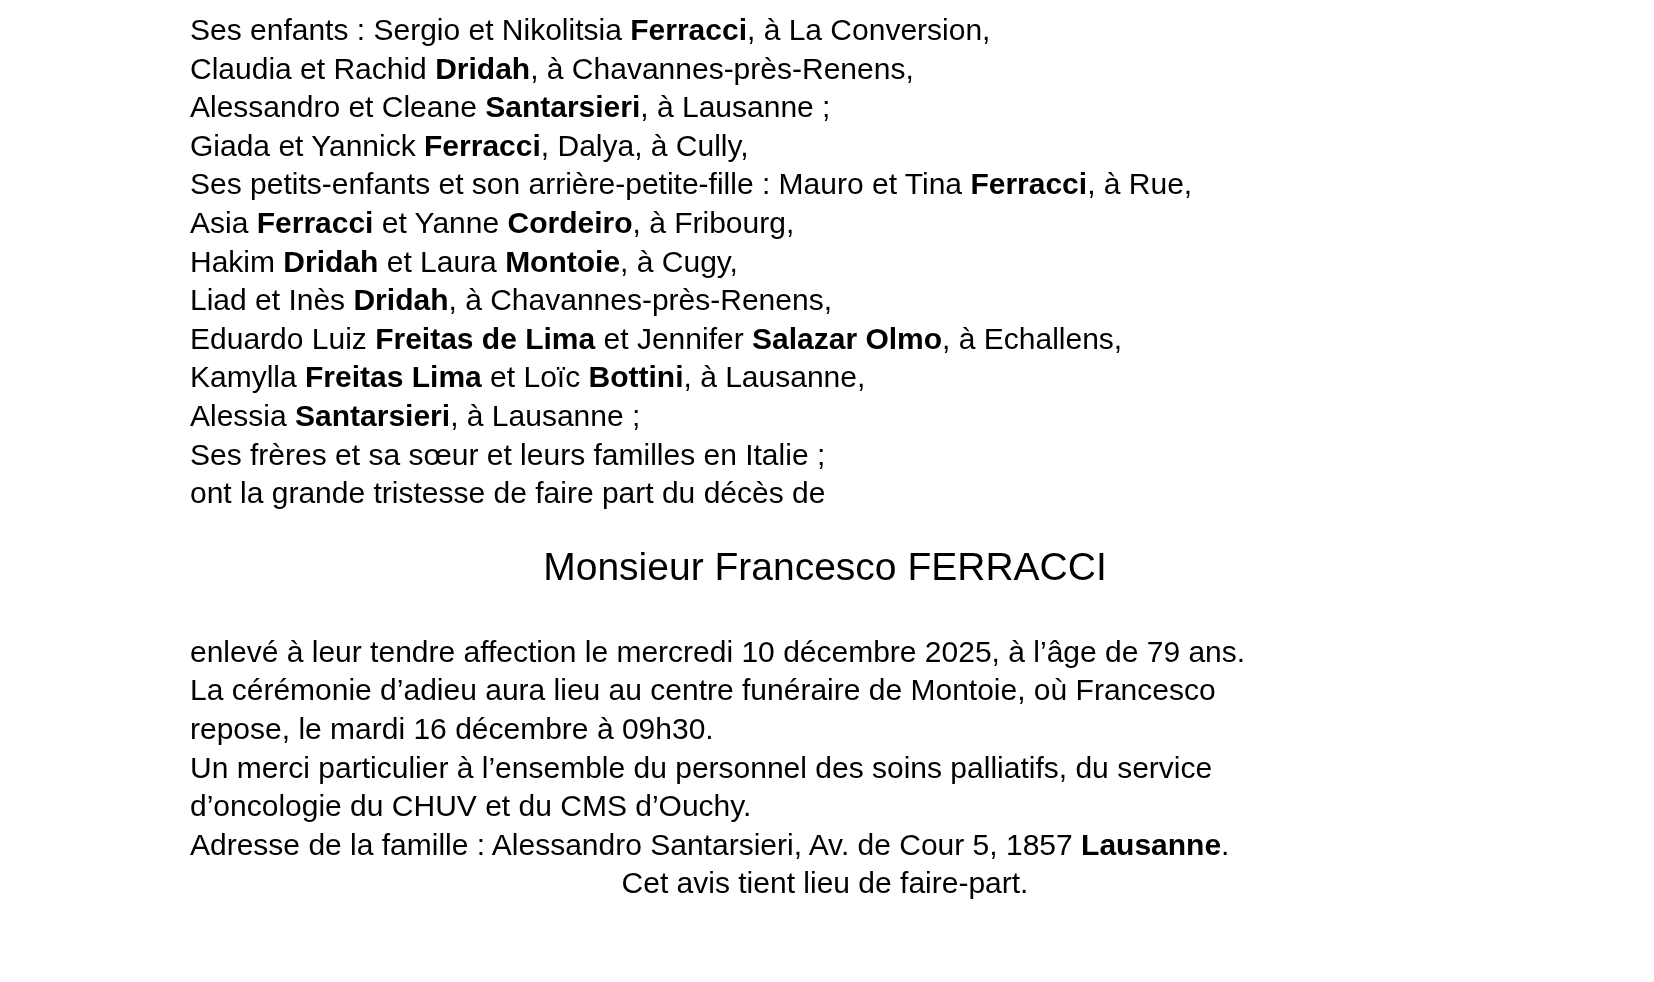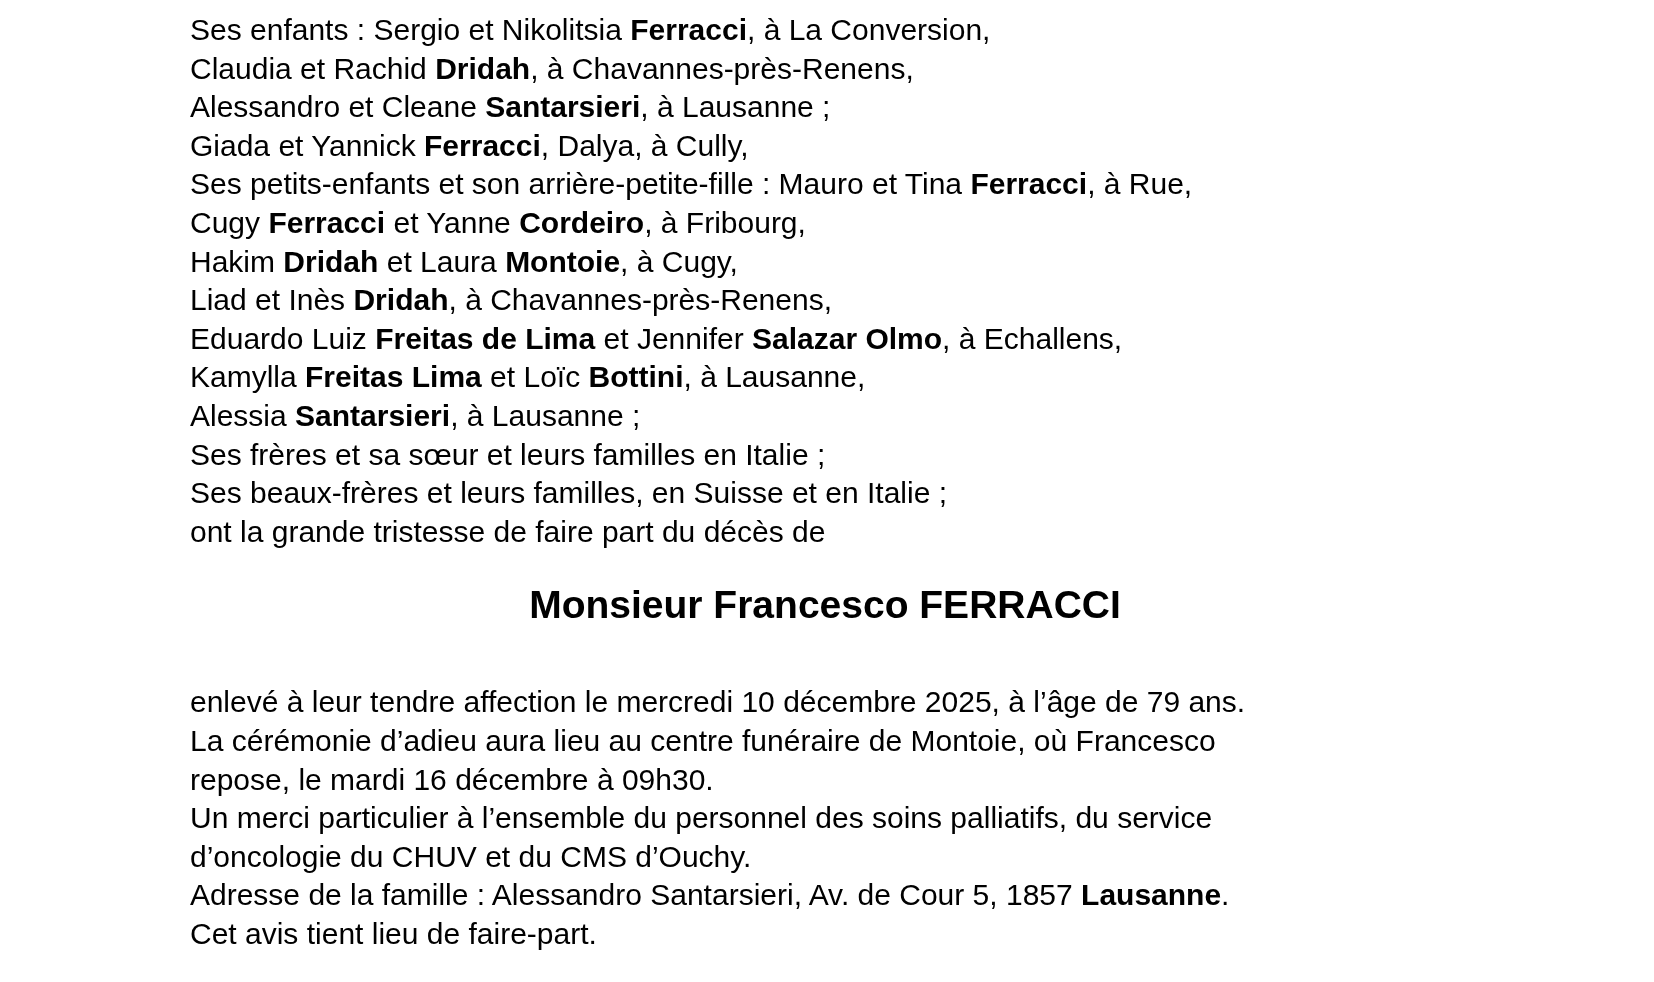--- a/index.html
+++ b/index.html
@@ -30,51 +30,51 @@
   }
   .bold {
     font-weight: bold;
     text-align: center;
   }
   .deceased-title {
     display: block;
     margin-top: 32px;
     font-size: 39px;
     line-height: 44px;
-    font-weight: bold;
+    font-weight: normal;
     text-align: center;
     letter-spacing: 0px;
   }
   .notice {
-    margin-top: 56px;
+    margin-top: 44px;
   }
   .closing {
     font-size: 30px;
     line-height: 38.6px;
+    text-align: center;
   }
 </style>
 </head>
 <body>
 
 <div class="doc">
 
   <div class="para">
       <div class="line"><span>Ses enfants : Sergio et Nikolitsia </span><span class="bold">Ferracci</span><span>, à La Conversion,</span></div>
       <div class="line"><span>Claudia et Rachid </span><span class="bold">Dridah</span><span>, à Chavannes-près-Renens,</span></div>
       <div class="line"><span>Alessandro et Cleane </span><span class="bold">Santarsieri</span><span>, à Lausanne ;</span></div>
       <div class="line"><span>Giada et Yannick </span><span class="bold">Ferracci</span><span>, Dalya, à Cully,</span></div>
       <div class="line"><span>Ses petits-enfants et son arrière-petite-fille : Mauro et Tina </span><span class="bold">Ferracci</span><span>, à Rue,</span></div>
-      <div class="line"><span>Cugy </span><span class="bold">Ferracci</span><span> et Yanne </span><span class="bold">Cordeiro</span><span>, à Fribourg,</span></div>
+      <div class="line"><span>Asia </span><span class="bold">Ferracci</span><span> et Yanne </span><span class="bold">Cordeiro</span><span>, à Fribourg,</span></div>
       <div class="line"><span>Hakim </span><span class="bold">Dridah</span><span> et Laura </span><span class="bold">Montoie</span><span>, à Cugy,</span></div>
       <div class="line"><span>Liad et Inès </span><span class="bold">Dridah</span><span>, à Chavannes-près-Renens,</span></div>
       <div class="line"><span>Eduardo Luiz </span><span class="bold">Freitas de Lima</span><span> et Jennifer </span><span class="bold">Salazar Olmo</span><span>, à Echallens,</span></div>
       <div class="line"><span>Kamylla </span><span class="bold">Freitas Lima</span><span> et Loïc </span><span class="bold">Bottini</span><span>, à Lausanne,</span></div>
       <div class="line"><span>Alessia </span><span class="bold">Santarsieri</span><span>, à Lausanne ;</span></div>
       <div class="line"><span>Ses frères et sa sœur et leurs familles en Italie ;</span></div>
-      <div class="line"><span>Ses beaux-frères et leurs familles, en Suisse et en Italie ;</span></div>
       <div class="line"><span>ont la grande tristesse de faire part du décès de</span></div>
     </div>
 
   <div class="deceased-title">Monsieur Francesco FERRACCI</div>
 
   <div class="para notice">
       <div class="line"><span>enlevé à leur tendre affection le mercredi 10 décembre 2025, à l’âge de 79 ans.</span></div>
       <div class="line"><span>La cérémonie d’adieu aura lieu au centre funéraire de Montoie, où Francesco</span></div>
       <div class="line"><span>repose, le mardi 16 décembre à 09h30.</span></div>
       <div class="line"><span>Un merci particulier à l’ensemble du personnel des soins palliatifs, du service</span></div>

